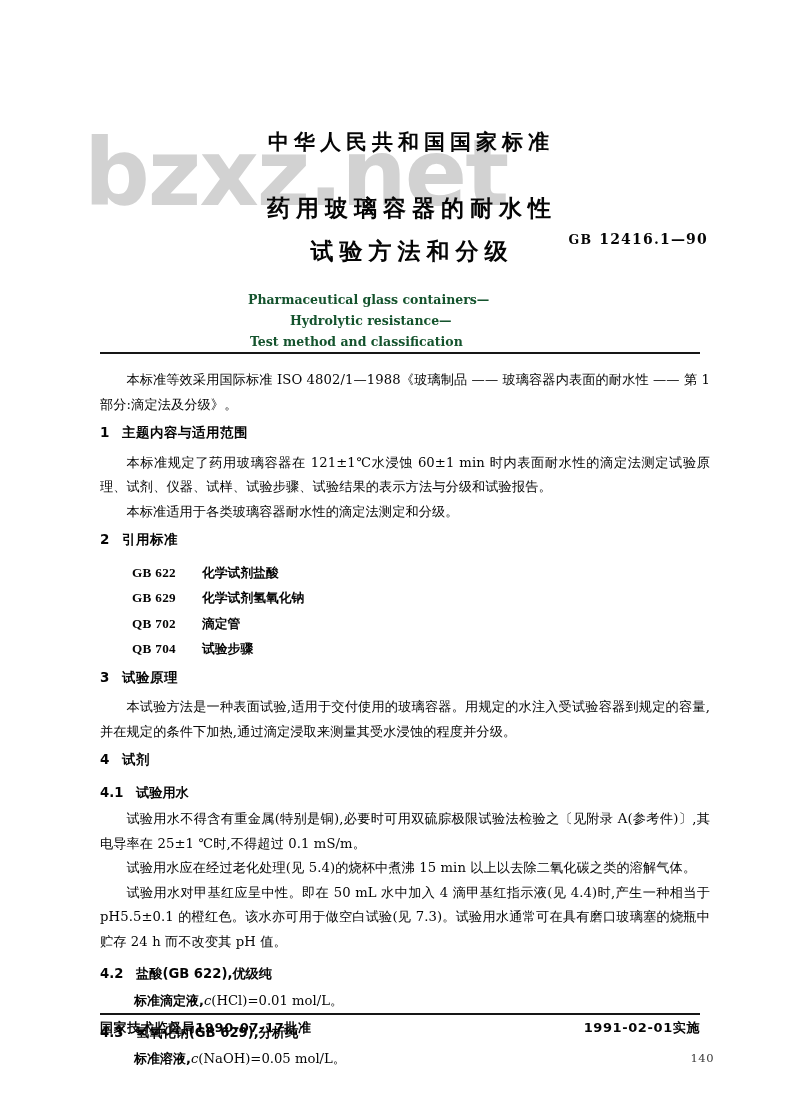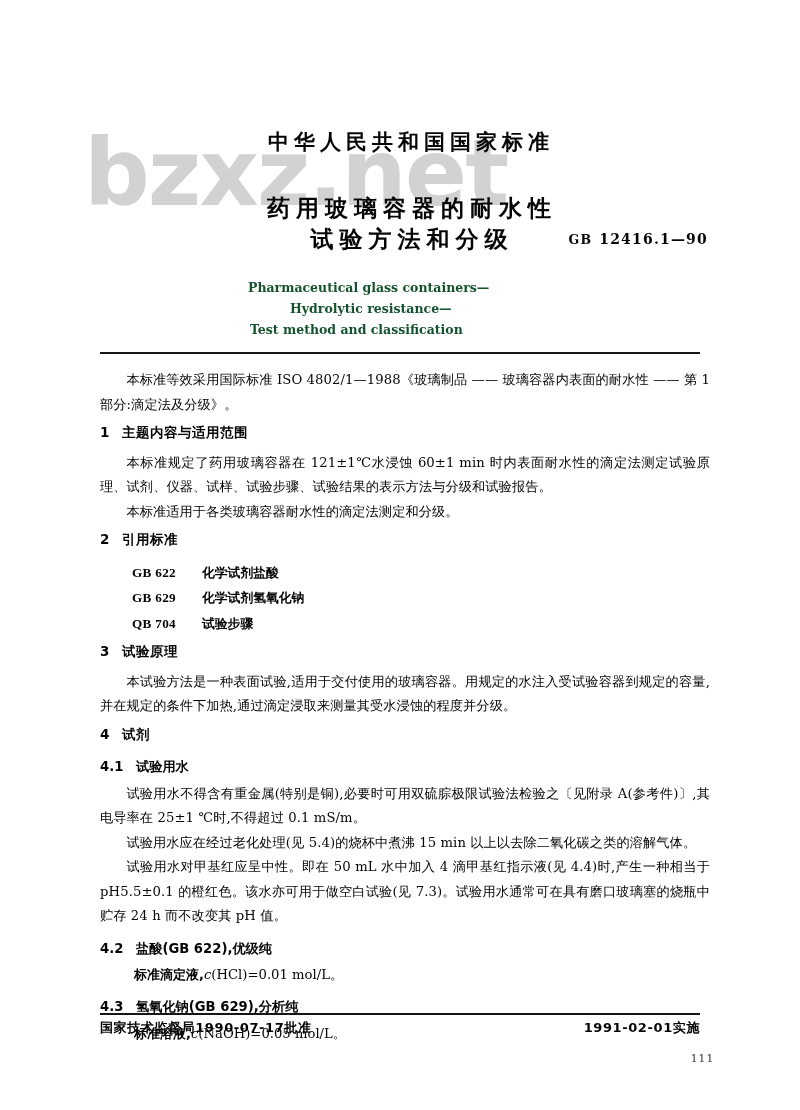--- a/index.html
+++ b/index.html
@@ -70,20 +70,21 @@
     letter-spacing: 6px;
     margin-top: 37px;
     padding-left: 24px;
   }
   .title-cn-2 {
     text-align: center;
     font-family: "DejaVu Sans", "Liberation Sans", sans-serif;
     font-weight: bold;
     font-size: 23px;
     letter-spacing: 6px;
+    margin-top: 12px;
     padding-left: 24px;
   }
   .std-number {
     position: absolute;
     right: 92px;
     top: 231px;
     font-family: "DejaVu Serif", "Liberation Serif", serif;
     font-weight: bold;
     font-size: 14px;
     letter-spacing: 1.2px;
@@ -264,20 +265,23 @@
         <span class="num">2</span><span>引用标准</span>
       </div>
       <div class="ref-list">
         <div class="ref-row">
           <span class="ref-code">GB 622</span><span class="ref-name">化学试剂</span><span class="sp"></span><span class="ref-name">盐酸</span>
         </div>
         <div class="ref-row">
           <span class="ref-code">GB 629</span><span class="ref-name">化学试剂</span><span class="sp"></span><span class="ref-name">氢氧化钠</span>
         </div>
         <div class="ref-row">
+          <span class="ref-code">QB 702</span><span class="ref-name">滴定管</span>
+        </div>
+        <div class="ref-row">
           <span class="ref-code">QB 704</span><span class="ref-name">试验步骤</span>
         </div>
       </div>
 
       <div class="sec-head">
         <span class="num">3</span><span>试验原理</span>
       </div>
       <p class="para">本试验方法是一种表面试验,适用于交付使用的玻璃容器。用规定的水注入受试验容器到规定的容量,并在规定的条件下加热,通过滴定浸取来测量其受水浸蚀的程度并分级。</p>
 
       <div class="sec-head">
@@ -305,16 +309,16 @@
         <span class="cn">标准溶液,</span><em class="ital">c</em><span>(NaOH)=0.05 mol/L。</span>
       </div>
 
     </div>
 
     <div class="rule-bottom"></div>
     <div class="footer">
       <span>国家技术监督局1990-07-17批准</span>
       <span>1991-02-01实施</span>
     </div>
-    <div class="page-number">111</div>
+    <div class="page-number">140</div>
 
   </div>
 </div>
 
 </body></html>

